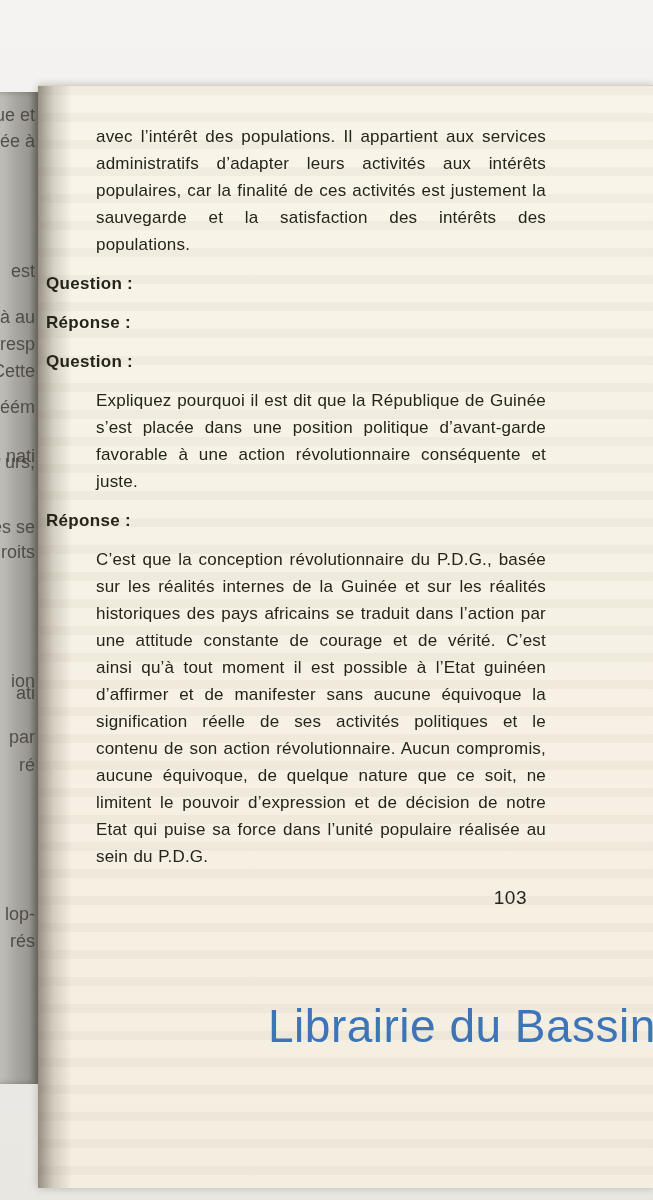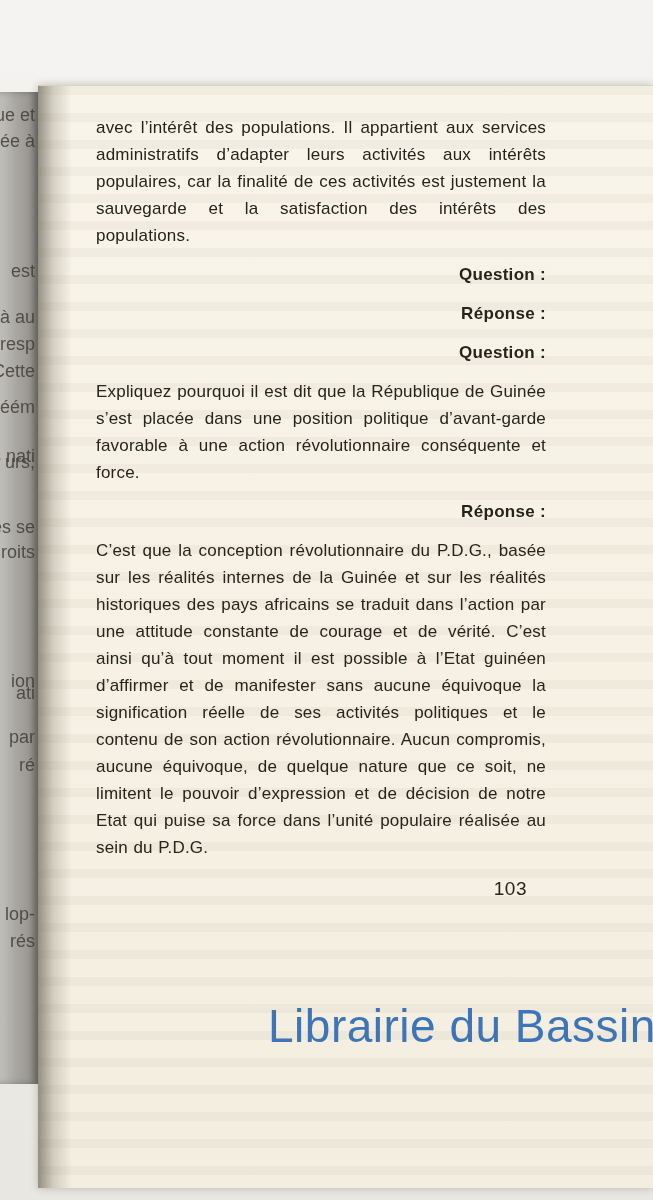--- a/index.html
+++ b/index.html
@@ -38,33 +38,33 @@
   }
   
   .book-page::after {
     content:""; position:absolute; inset:0;
     background:repeating-linear-gradient(180deg,
       rgba(105,95,70,0.05) 0 9px, rgba(105,95,70,0) 9px 27px);
     pointer-events:none;
   }
 
   .page-content {
-    position:absolute; left:8px; top:0; width:500px;
+    position:absolute; left:8px; top:9px; width:500px;
     padding-top:16px;
     color:#26241b;
     font-size:17px; line-height:27px;
     z-index:2;
   }
   .para {
     margin:12px 0 12px 50px; width:450px;
     text-align:justify; hyphens:auto;
     letter-spacing:0.2px; word-spacing:0.5px;
   }
   .qa-label {
-    margin:12px 0; font-weight:bold; letter-spacing:0.3px;text-align:right;
+    margin:12px 0; font-weight:bold; letter-spacing:0.3px;
   }
   .page-number {
     margin:14px 19px 0 0; text-align:right; font-size:19px;
     letter-spacing:0.5px;
   }
 
   .watermark {
     position:absolute; left:268px; top:1000px; z-index:5;
     font-size:46px; line-height:52px; white-space:nowrap;
     color:#2f6cb5; opacity:.93; letter-spacing:0.5px;
@@ -97,21 +97,21 @@
 <div class="book-page">
   <div class="page-content">
 
     <p class="para" lang="fr">avec l’intérêt des populations. Il appartient aux services administratifs d’adapter leurs activités aux intérêts populaires, car la finalité de ces activités est justement la sauvegarde et la satisfaction des intérêts des populations.</p>
 
     <p class="qa-label">Question :</p>
 
     <p class="qa-label">Réponse :</p>
 
     <p class="qa-label">Question :</p>
-    <p class="para" lang="fr">Expliquez pourquoi il est dit que la République de Guinée s’est placée dans une position politique d’avant-garde favorable à une action révolutionnaire conséquente et force.</p>
+    <p class="para" lang="fr">Expliquez pourquoi il est dit que la République de Guinée s’est placée dans une position politique d’avant-garde favorable à une action révolutionnaire conséquente et juste.</p>
 
     <p class="qa-label">Réponse :</p>
     <p class="para" lang="fr">C’est que la conception révolutionnaire du P.D.G., basée sur les réalités internes de la Guinée et sur les réalités historiques des pays africains se traduit dans l’action par une attitude constante de courage et de vérité. C’est ainsi qu’à tout moment il est possible à l’Etat guinéen d’affirmer et de manifester sans aucune équivoque la signification réelle de ses activités politiques et le contenu de son action révolutionnaire. Aucun compromis, aucune équivoque, de quelque nature que ce soit, ne limitent le pouvoir d’expression et de décision de notre Etat qui puise sa force dans l’unité populaire réalisée au sein du P.D.G.</p>
 
     <p class="page-number">103</p>
   </div>
 </div>
 
 <div class="watermark">Librairie du Bassin</div>
 

